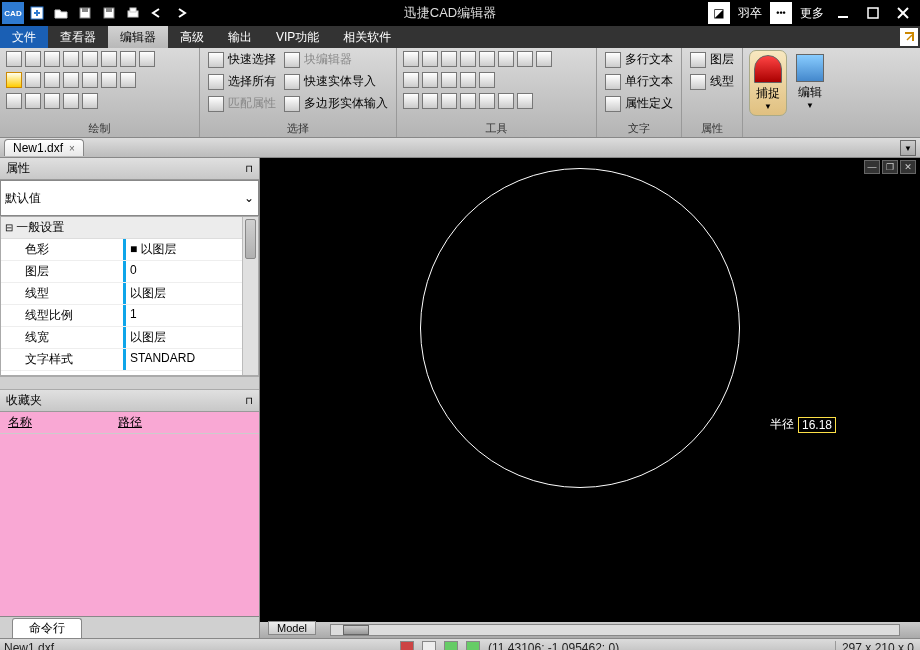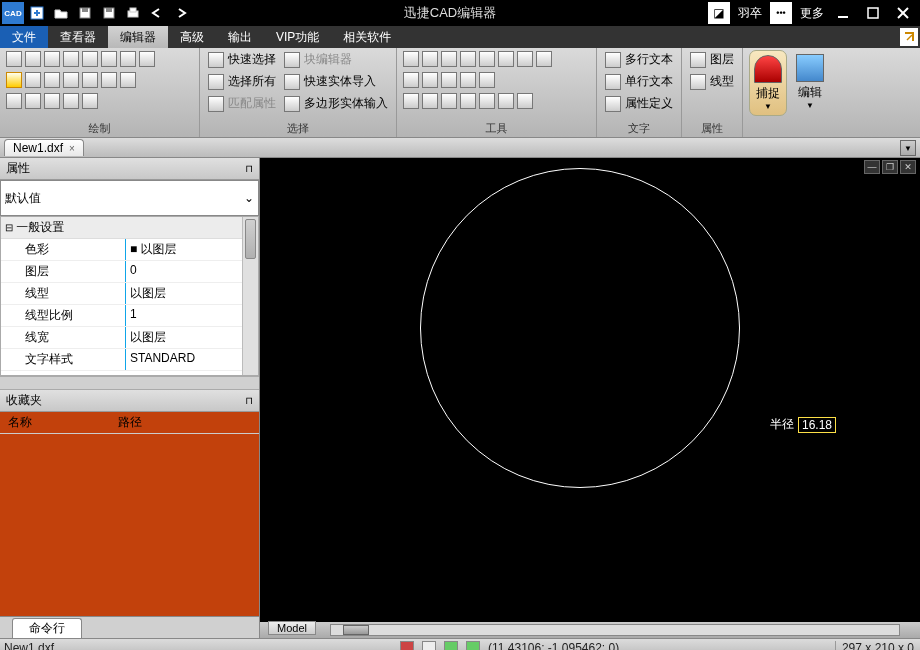--- a/index.html
+++ b/index.html
@@ -45,23 +45,23 @@
 .main { display: flex; height: 480px; }
 .leftpanel { width: 260px; display: flex; flex-direction: column; border-right: 1px solid #888; background: #d6d6d6; }
 .panel-hdr { background: linear-gradient(#e0e0e0,#c8c8c8); border-bottom: 1px solid #999; padding: 2px 6px; display: flex; align-items: center; justify-content: space-between; }
 .panel-hdr .pin { cursor: pointer; font-size: 10px; }
 .combo { width: 100%; height: 36px; border: 1px solid #888; background: #fff; padding: 0 4px; display: flex; align-items: center; justify-content: space-between; cursor: pointer; }
 .propgrid { background: #fff; border: 1px solid #aaa; height: 160px; overflow: hidden; position: relative; }
 .propgrid .scrollbar { position:absolute; right:0; top:0; bottom:0; width:16px; background:#e0e0e0; border-left:1px solid #bbb;}
 .propgrid .scrollbar .thumb{ position:absolute; top:2px; left:2px; right:2px; height:40px; background:linear-gradient(#d0d0d0,#b0b0b0); border:1px solid #888; border-radius:2px;}
 .propcat { background: #ececec; padding: 2px 4px; border-bottom: 1px solid #ddd; }
 .proprow { display: flex; border-bottom: 1px solid #eee; }
-.proprow .pk { width: 125px; padding: 2px 4px 2px 24px; border-right: 1px solid #0ea5e9; }
+.proprow .pk { width: 125px; padding: 2px 4px 2px 24px; border-right: 3px solid #0ea5e9; }
 .proprow .pv { flex: 1; padding: 2px 4px; }
-.favorites { flex: 1; background: #c2410c; }
+.favorites { flex: 1; background: #f9a8d4; text-decoration: underline; }
 .fav-hdr { display: flex; border-bottom: 1px solid #ccc; }
 .fav-hdr span { padding: 2px 8px; }
 .cmdline-tab { height: 22px; border-top: 1px solid #888; background: #d0d0d0; display: flex; align-items: center; }
 .cmdline-tab .tab { background: #fff; border: 1px solid #888; border-bottom: none; padding: 1px 16px; margin-left: 12px; border-radius: 3px 3px 0 0; }
 
 
 .canvaswrap { flex: 1; display: flex; flex-direction: column; background: #000; position: relative; }
 .canvas { flex: 1; position: relative; }
 .canvas .winctrls { position: absolute; top: 2px; right: 4px; display: flex; gap: 2px; }
 .canvas .winctrls span { width: 16px; height: 14px; background: #333; border: 1px solid #666; cursor: pointer; display:flex; align-items:center; justify-content:center; color:#ccc; font-size:9px;}

